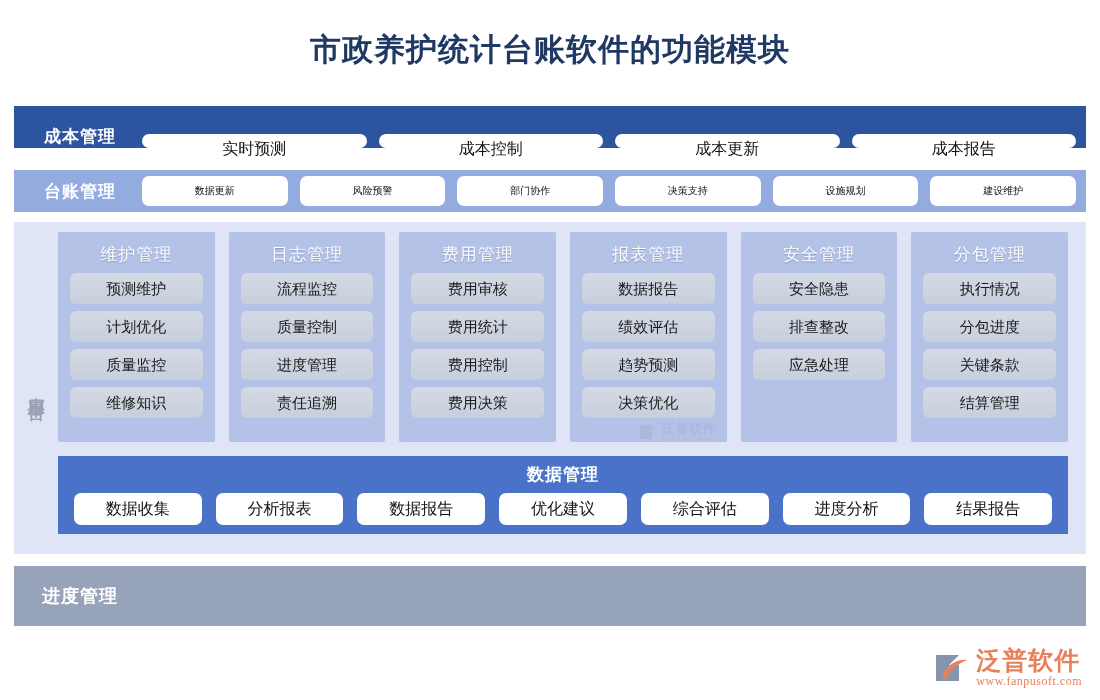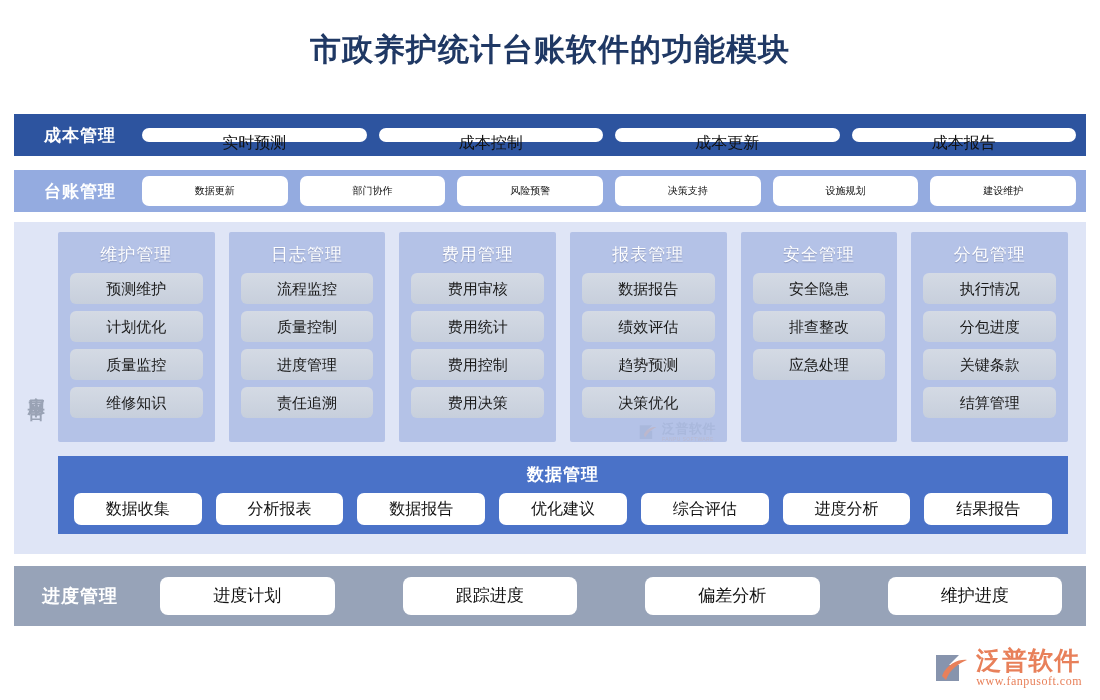--- a/index.html
+++ b/index.html
@@ -59,22 +59,23 @@
     text-align: center;
     color: #111111;
     font-size: 16px;
     line-height: 34px;
     height: 34px;
     white-space: nowrap;
   }
 
   
   #band-cost {
-    top: 114px; height: 42px;
+    top: 106px; height: 42px;
     background: #2d549f;
+    align-items: flex-end;
   }
   #band-cost .pill { height: 14px; line-height: 30px; border-radius: 13px; }
 
   
   #band-ledger {
     top: 170px; height: 42px;
     background: #94abe0;
   }
   #band-ledger .pill { height: 30px; line-height: 30px; border-radius: 7px; font-size: 10px; }
   #band-ledger .band-label { color: #ffffff; }
@@ -247,22 +248,22 @@
       <div class="pill">成本控制</div>
       <div class="pill">成本更新</div>
       <div class="pill">成本报告</div>
     </div>
   </div>
 
   <div class="band" id="band-ledger">
     <div class="band-label">台账管理</div>
     <div class="band-items">
       <div class="pill">数据更新</div>
+      <div class="pill">风险预警</div>
       <div class="pill">部门协作</div>
-      <div class="pill">风险预警</div>
       <div class="pill">决策支持</div>
       <div class="pill">设施规划</div>
       <div class="pill">建设维护</div>
     </div>
   </div>
 
   <div id="platform">
     <div class="platform-label">
       <span>应用平台</span>
     </div>
@@ -353,26 +354,20 @@
       <path d="M10 20 C14 10, 24 8, 28 9 C22 12, 16 16, 12 24 Z" fill="#d69a7d"></path>
     </svg>
     <span class="wm-text">
       <span class="wm-cn">泛普软件</span>
       <span class="wm-en">FANPU SOFTWARE</span>
     </span>
   </div>
 
   <div class="band" id="band-schedule">
     <div class="band-label">进度管理</div>
-    <div class="band-items">
-      <div class="pill">进度计划</div>
-      <div class="pill">跟踪进度</div>
-      <div class="pill">偏差分析</div>
-      <div class="pill">维护进度</div>
-    </div>
   </div>
 
   <div id="logo">
     <svg class="logo-mark" viewBox="0 0 36 32">
       <path d="M3 3 L26 3 L16 13 L26 13 L26 29 L3 29 Z" fill="#8794ad"></path>
       <path d="M9 24 C14 11, 27 7, 34 8 C25 12, 17 17, 13 28 Z" fill="#e8805a"></path>
     </svg>
     <span class="logo-text">
       <span class="logo-cn">泛普软件</span>
       <span class="logo-url">www.fanpusoft.com</span>

